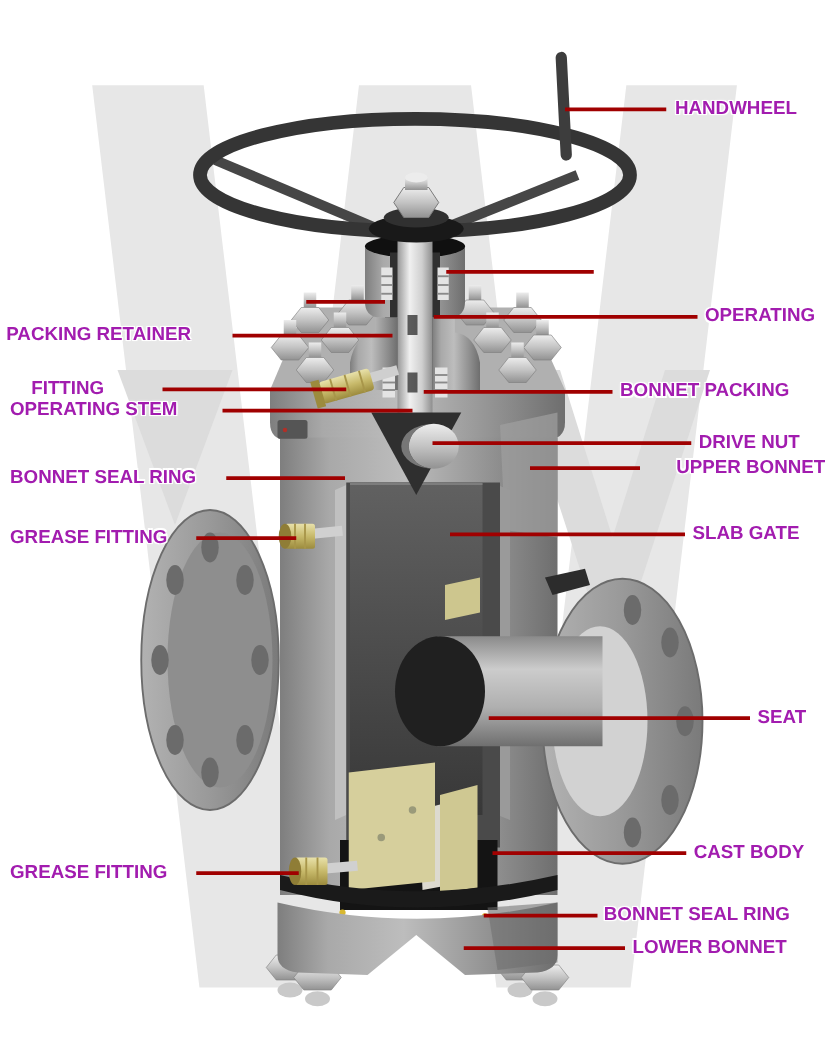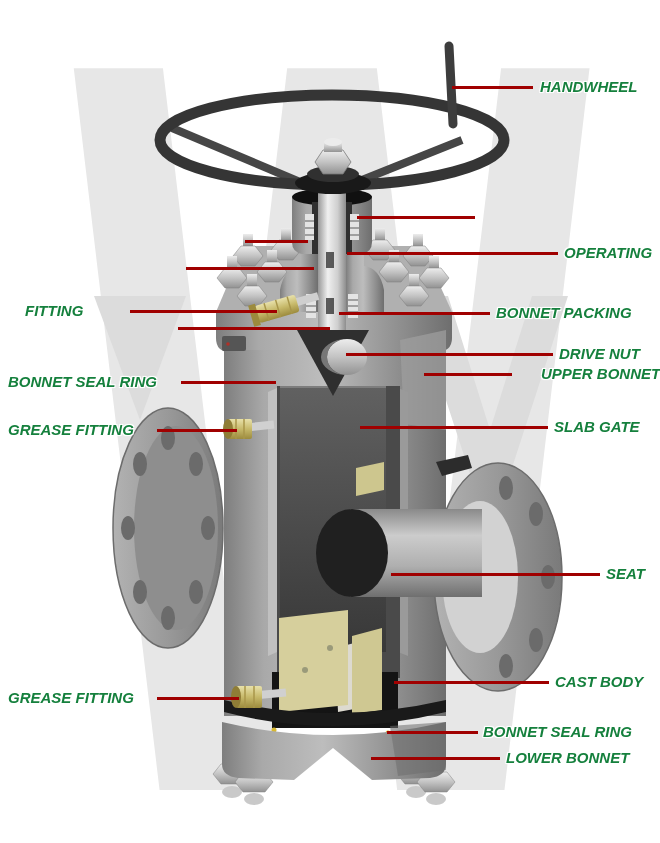--- a/index.html
+++ b/index.html
@@ -4,22 +4,22 @@
 <style>
   html,body{margin:0;padding:0;background:#ffffff;}
   #stage{
     position:relative;width:660px;height:843px;background:#ffffff;overflow:hidden;
     font-family:"Liberation Sans", sans-serif;
   }
   #valve-svg{position:absolute;left:0;top:0;}
   .label{
     position:absolute;
     font-family:"Liberation Sans", sans-serif;
-    font-style:italic;font-weight:bold;font-size:15px;line-height:17px;
-    color:#15803d;white-space:nowrap;
+    font-weight:bold;font-size:15px;line-height:17px;
+    color:#a21caf;white-space:nowrap;
     text-shadow:-1px -1px 0 #fff,1px -1px 0 #fff,-1px 1px 0 #fff,1px 1px 0 #fff,0 0 3px #fff;
     z-index:3;
   }
   .label sup{font-size:10px;line-height:10px;}
   .leader{
     position:absolute;height:3px;background:#a00000;z-index:2;
   }
 </style>
 </head>
 <body>
@@ -292,18 +292,20 @@
   <div class="label" style="left:564px;top:244px"><span>OPERATING</span></div>
   <div class="label" style="left:496px;top:304px"><span>BONNET PACKING</span></div>
   <div class="label" style="left:559px;top:345px"><span>DRIVE NUT</span></div>
   <div class="label" style="left:541px;top:365px"><span>UPPER BONNET</span></div>
   <div class="label" style="left:554px;top:418px"><span>SLAB GATE</span></div>
   <div class="label" style="left:606px;top:565px"><span>SEAT</span></div>
   <div class="label" style="left:555px;top:673px"><span>CAST BODY</span></div>
   <div class="label" style="left:483px;top:723px"><span>BONNET SEAL RING</span></div>
   <div class="label" style="left:506px;top:749px"><span>LOWER BONNET</span></div>
 
+  <div class="label" style="left:5px;top:259px"><span>PACKING RETAINER</span></div>
   <div class="label" style="left:25px;top:302px"><span>FITTING</span></div>
+  <div class="label" style="left:8px;top:319px"><span>OPERATING STEM</span></div>
   <div class="label" style="left:8px;top:373px"><span>BONNET SEAL RING</span></div>
   <div class="label" style="left:8px;top:421px"><span>GREASE FITTING</span></div>
   <div class="label" style="left:8px;top:689px"><span>GREASE FITTING</span></div>
 
 </div>
 
 </body></html>

